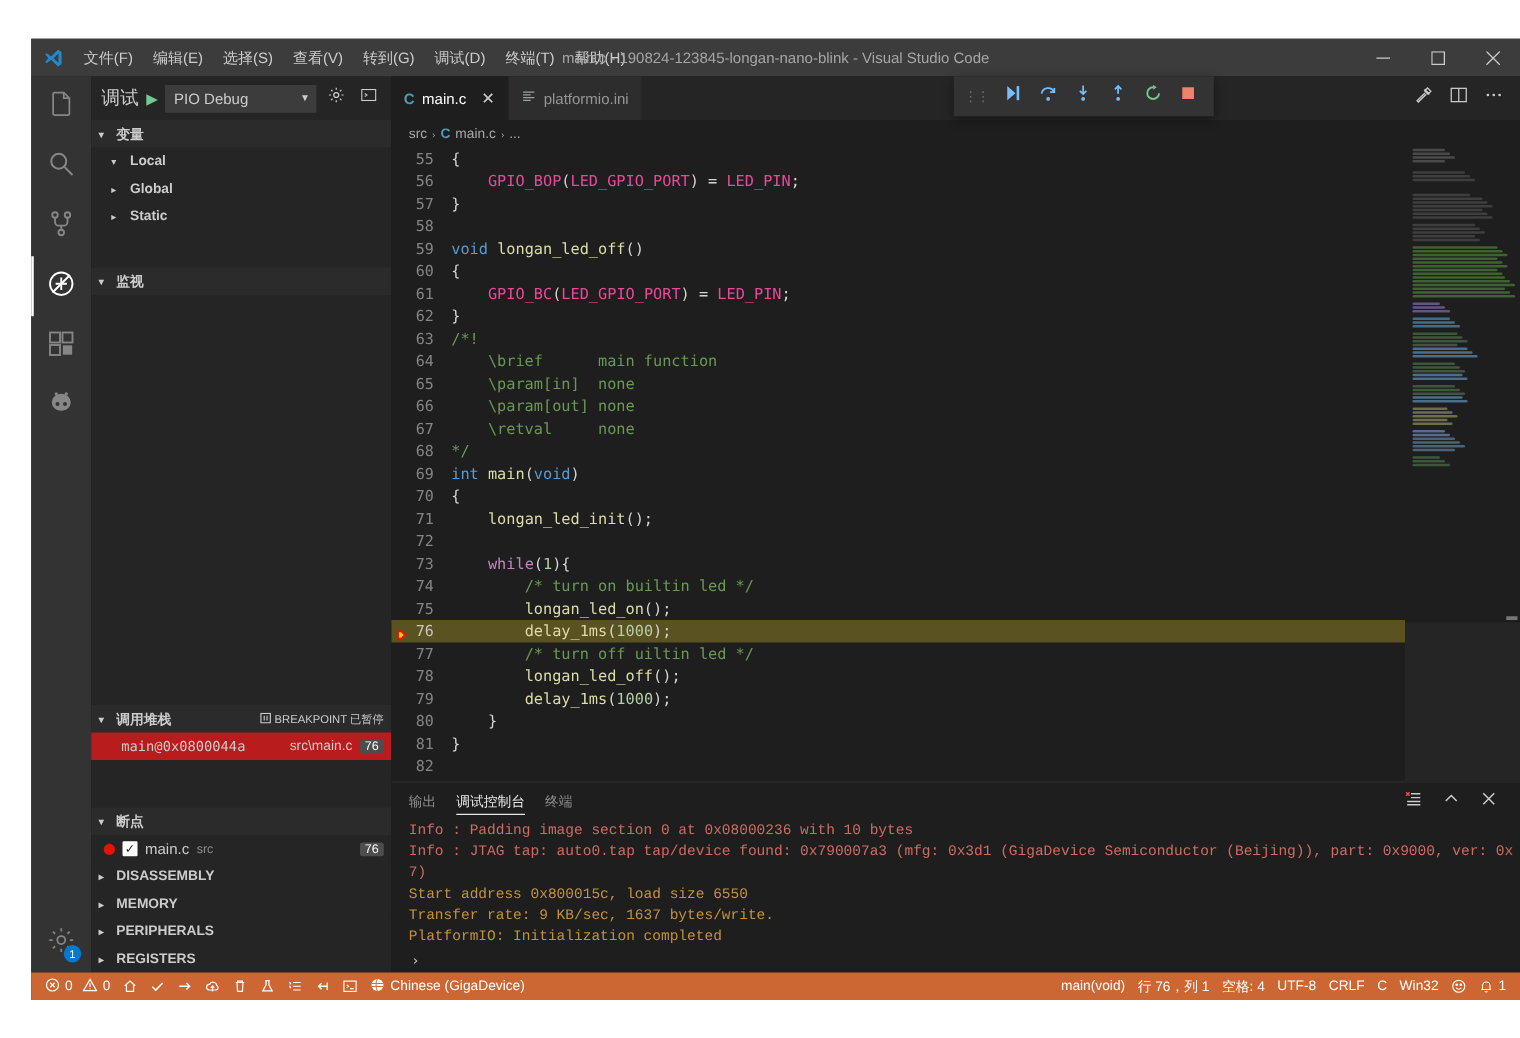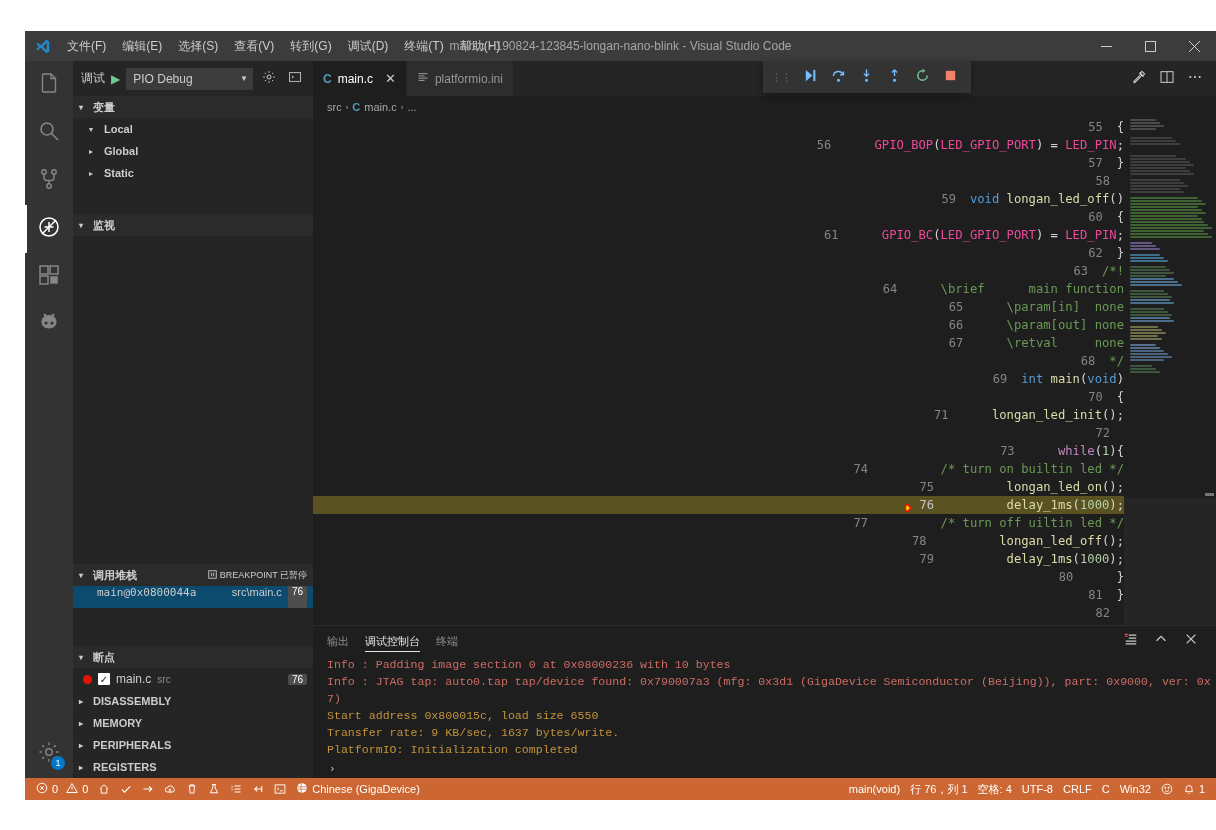--- a/index.html
+++ b/index.html
@@ -58,21 +58,21 @@
   }
   
   .sidebar {
     width: 240px; flex: 0 0 240px; background: #252526;
     display: flex; flex-direction: column; min-height: 0;
   }
   .debug-toolbar-row {
     height: 35px; display: flex; align-items: center; padding: 0 8px; gap: 6px;
     flex: 0 0 35px;
   }
-  .dbg-label { color: #cccccc; font-size: 12px; white-space: nowrap; }
+  .dbg-label { color: #cccccc; font-size: 15px; white-space: nowrap; }
   .dbg-play { color: #73c991; font-size: 12px; }
   .dbg-select {
     flex: 1; height: 22px; background: #3c3c3c; border: 1px solid #3c3c3c;
     color: #cccccc; font-size: 12px; display: flex; align-items: center;
     padding: 0 4px 0 6px; position: relative;
   }
   .dbg-select .caret { margin-left: auto; font-size: 8px; color: #cccccc; }
   .icon-btn { color: #cccccc; display: flex; align-items: center; justify-content: center;
               width: 20px; height: 20px; cursor: pointer; }
   .icon-btn svg { width: 14px; height: 14px; }
@@ -87,22 +87,22 @@
                color: #cccccc; display: flex; align-items: center; gap: 3px; }
   .tree-row {
     height: 22px; display: flex; align-items: center; color: #cccccc;
     font-size: 12px; padding-left: 16px; gap: 5px; cursor: pointer;
   }
   .tree-row .lbl { font-weight: bold; font-size: 11px; }
   .var-area { flex: 0 0 118px; overflow: hidden; }
   .watch-area { flex: 1 1 auto; min-height: 0; }
   .callstack-area { flex: 0 0 82px; }
   .cs-row {
-    height: 22px; display: flex; padding: 0 6px 0 24px;
-    font-size: 11px; color: #cccccc; gap: 6px; background: #0c4a6e;
+    height: 22px; display: flex; align-items: center; padding: 0 6px 0 24px;
+    font-size: 11px; color: #cccccc; gap: 6px; background: #b91c1c;
   }
   .cs-mono { font-family: "DejaVu Sans Mono", monospace; font-size: 11px; color: #cccccc; }
   .cs-file { margin-left: auto; color: #cccccc; font-size: 11px; }
   .cs-line { background: #4d4d4d; color: #ffffff; border-radius: 2px; padding: 0 4px; font-size: 10px; }
   .bp-area { flex: 0 0 auto; }
   .bp-row {
     height: 22px; display: flex; align-items: center; padding: 0 6px 0 10px;
     font-size: 12px; color: #cccccc; gap: 6px;
   }
   .bp-dot { width: 9px; height: 9px; border-radius: 50%; background: #e51400; flex: 0 0 9px; }
@@ -133,21 +133,21 @@
   }
   .bc-sep { font-size: 8px; color: #a9a9a9; }
   .bc-c { color: #519aba; font-weight: bold; }
   .editor-wrap { flex: 1; position: relative; overflow: hidden; min-height: 0; display: flex; }
   .code-area { flex: 1; position: relative; overflow: hidden; }
   .code {
     font-family: "DejaVu Sans Mono", monospace; font-size: 12.2px; line-height: 18px;
     white-space: pre; color: #d4d4d4;
   }
   .ln {
-    height: 18px; display: flex; align-items: center; position: relative; justify-content: flex-end;
+    height: 18px; display: flex; align-items: center; position: relative;
   }
   .ln.hl { background: #5a5321; }
   .gutter {
     width: 46px; flex: 0 0 46px; text-align: right; padding-right: 12px;
     color: #858585; font-family: "DejaVu Sans Mono", monospace; font-size: 12px;
     position: relative;
   }
   .ln.hl .gutter { color: #c6c6c6; }
   .glyph-bp {
     position: absolute; left: 4px; top: 4px; width: 10px; height: 10px;

